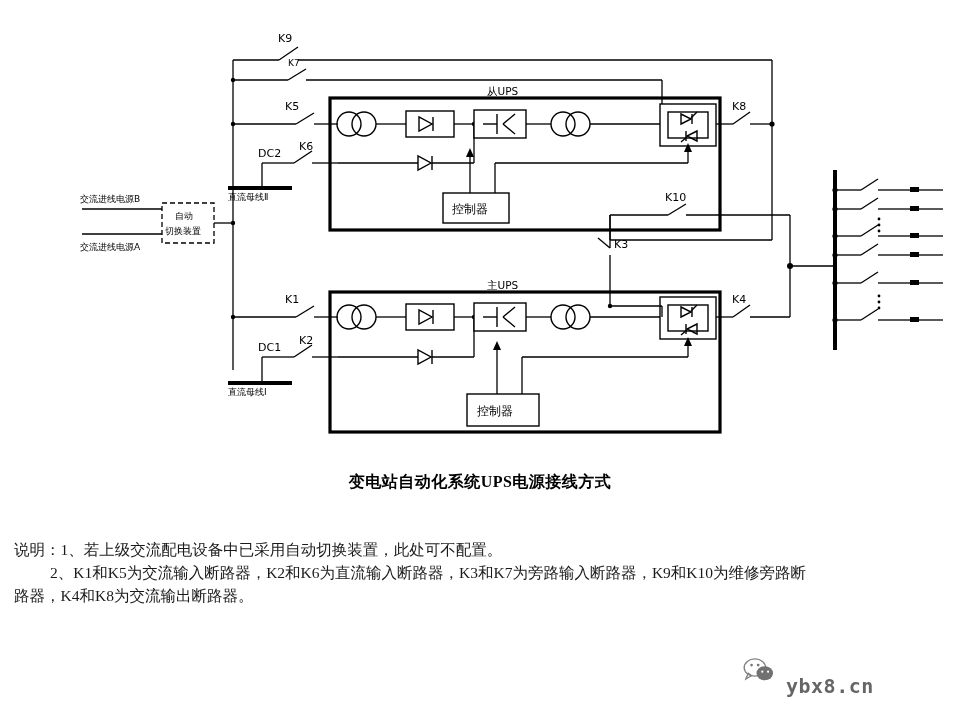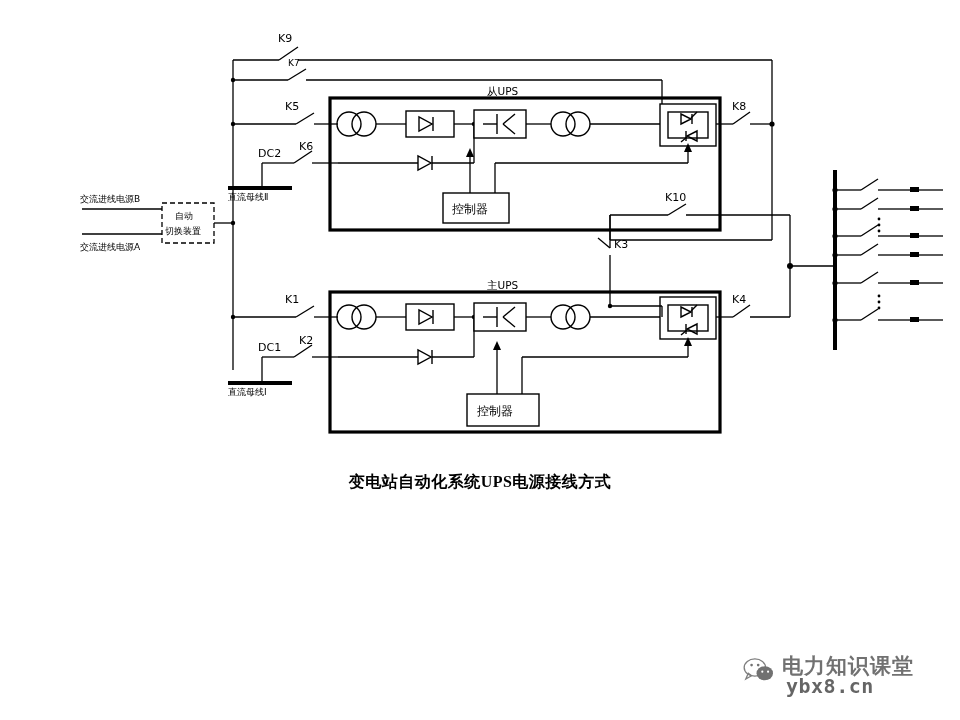--- a/index.html
+++ b/index.html
@@ -456,28 +456,32 @@
       <rect class="node" x="910" y="317" width="9" height="5"></rect>
       <line class="wire" x1="919" y1="320" x2="943" y2="320"></line>
     </g>
 
   </svg>
 
   <div class="title-block">
     <span class="title-text">变电站自动化系统UPS电源接线方式</span>
   </div>
 
+  <div class="notes-block">
+    <div class="note-line">说明：1、若上级交流配电设备中已采用自动切换装置，此处可不配置。</div>
+    <div class="note-line indent">2、K1和K5为交流输入断路器，K2和K6为直流输入断路器，K3和K7为旁路输入断路器，K9和K10为维修旁路断</div>
+    <div class="note-line">路器，K4和K8为交流输出断路器。</div>
+  </div>
 
   <div class="watermark">
     <svg class="wm-logo" viewBox="0 0 40 34">
       <ellipse cx="15" cy="14" rx="13" ry="10.5" fill="none" stroke="#5a5a5a" stroke-width="1.6"></ellipse>
       <polygon points="7,21 4,28 11,24" fill="none" stroke="#5a5a5a" stroke-width="1.6"></polygon>
       <ellipse cx="27" cy="21" rx="10" ry="8.5" fill="#4a4a4a"></ellipse>
       <circle cx="11" cy="11" r="1.6" fill="#4a4a4a"></circle>
       <circle cx="19" cy="11" r="1.6" fill="#4a4a4a"></circle>
       <circle cx="24" cy="19" r="1.3" fill="#ffffff"></circle>
       <circle cx="31" cy="19" r="1.3" fill="#ffffff"></circle>
     </svg>
-    <div class="wm-main">电力知识课堂</div>
     <div class="wm-sub">ybx8.cn</div>
   </div>
 
 </div>
 
 </body></html>

